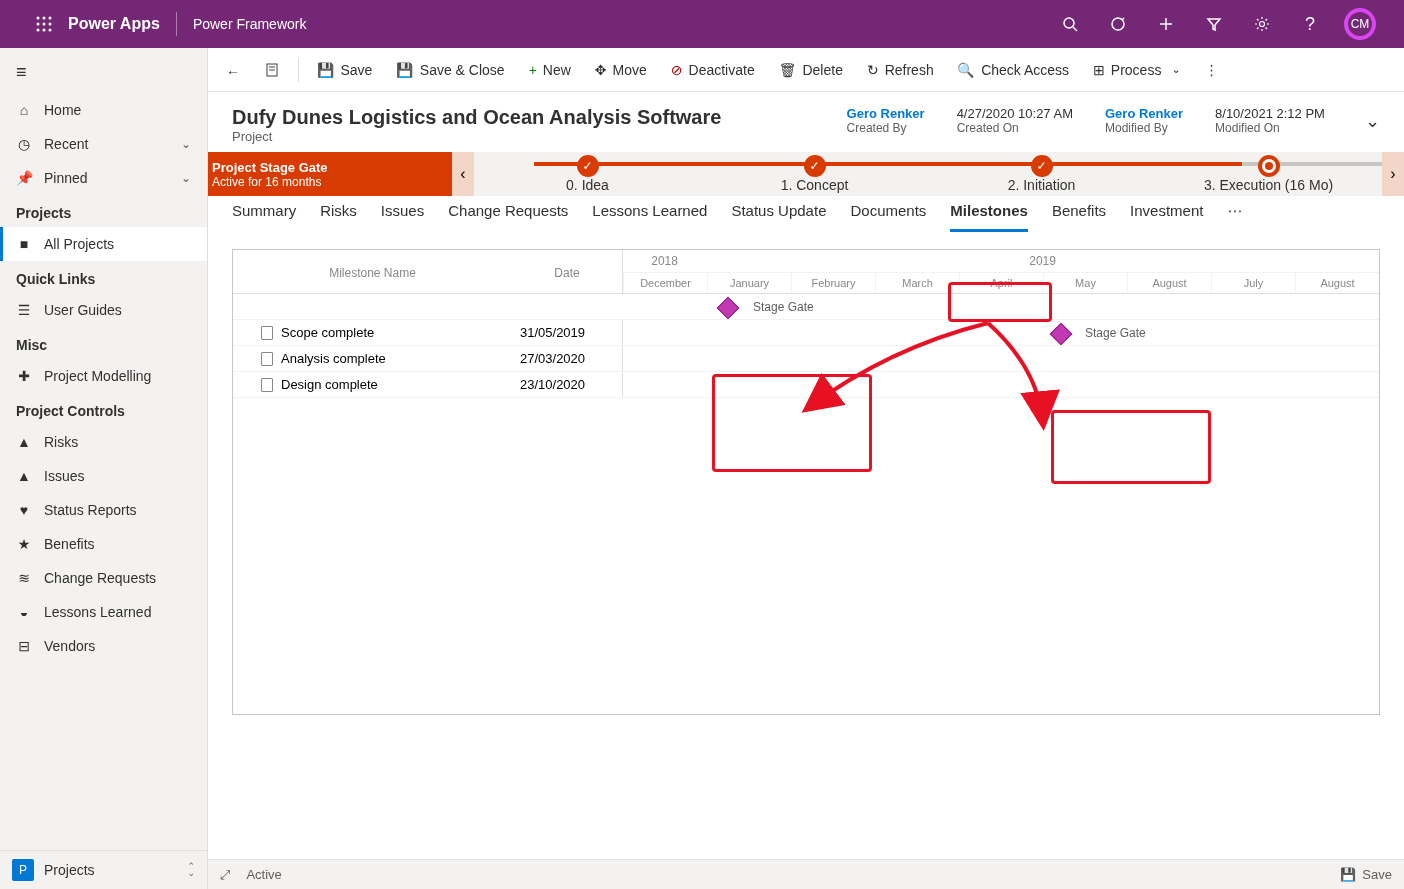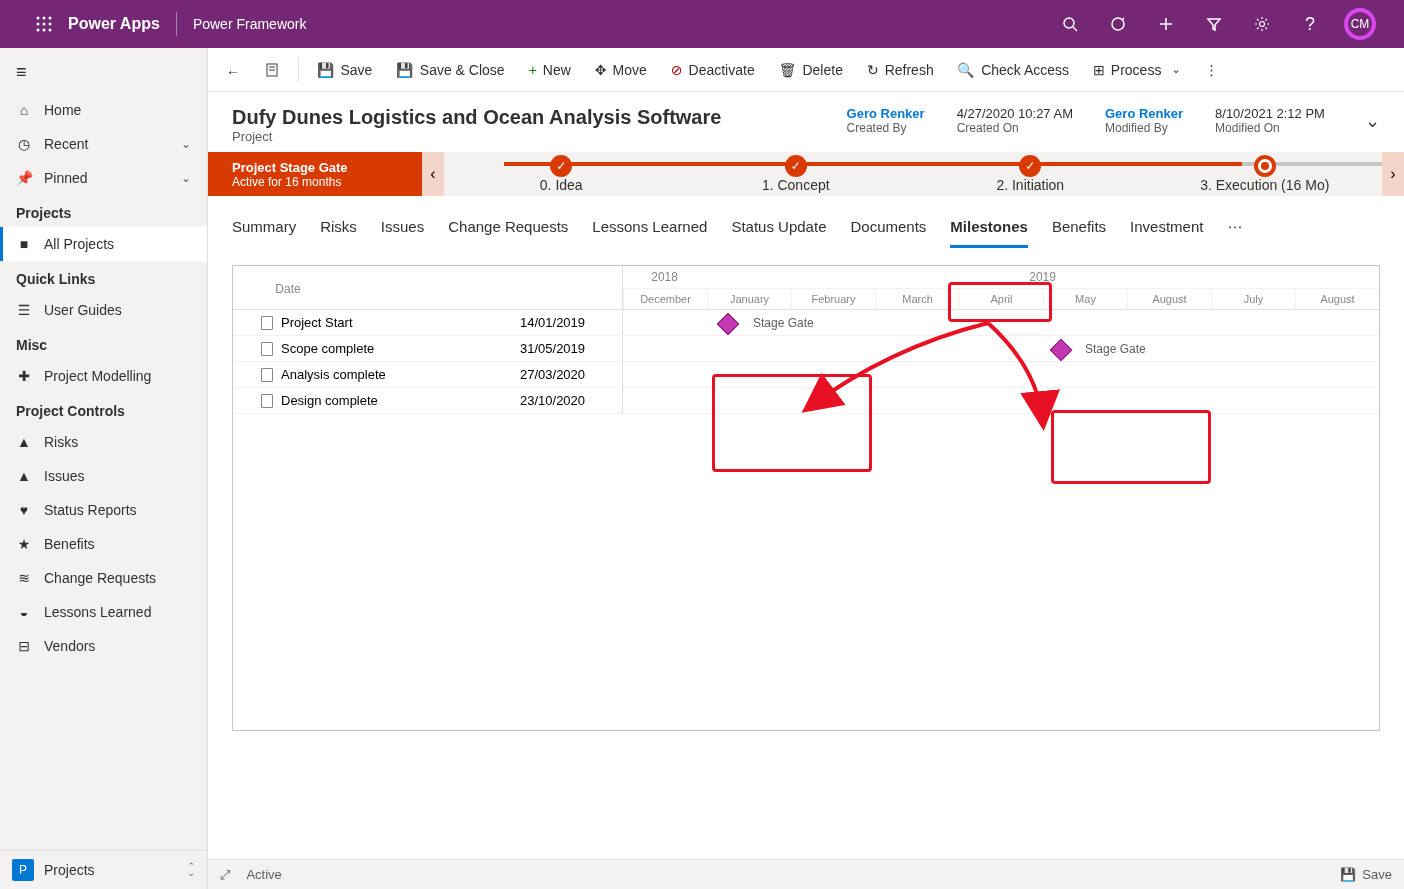--- a/index.html
+++ b/index.html
@@ -27,33 +27,33 @@
 .cmd-sep { width: 1px; height: 24px; background: #e1dfdd; margin: 0 4px; }
 .header-block { padding: 14px 24px 8px; display: flex; align-items: flex-start; gap: 24px; }
 .rec-title { font-size: 20px; font-weight: 600; color: #323130; }
 .rec-sub { font-size: 13px; color: #605e5c; }
 .hdr-meta { margin-left: auto; display: flex; gap: 32px; align-items: flex-start; font-size: 13px; }
 .meta-col .v { font-weight: 400; color: #323130; }
 .meta-col .l { color: #605e5c; font-size: 12px; }
 .meta-col .link { color: #0078d4; font-weight: 600; }
 .chev-big { margin-left: 8px; font-size: 18px; color: #323130; cursor: pointer; align-self: center; }
 .bpf { display: flex; align-items: stretch; height: 44px; position: relative; background: #f3f2f1; }
-.bpf-label { background: #d83b01; color: #fff; padding: 4px 24px; width: 214px; position: relative; display: flex; flex-direction: column; justify-content: center; }
+.bpf-label { background: #d83b01; color: #fff; padding: 4px 4px; width: 244px; position: relative; display: flex; flex-direction: column; justify-content: center; }
 .bpf-label .t { font-size: 13px; font-weight: 600; }
 .bpf-label .s { font-size: 12px; }
 .bpf-chev { width: 22px; background: #f3d6c8; display: flex; align-items: center; justify-content: center; cursor: pointer; }
 .bpf-stages { flex: 1; position: relative; display: flex; align-items: center; }
 .bpf-line { position: absolute; top: 10px; left: 60px; right: 60px; height: 4px; background: #d83b01; }
 .bpf-line-inactive { position: absolute; top: 10px; right: 0; width: 140px; height: 4px; background: #c8c6c4; }
 .stage { flex: 1; text-align: center; position: relative; font-size: 14px; color: #323130; padding-top: 22px; }
 .stage-dot { width: 22px; height: 22px; border-radius: 50%; background: #d83b01; position: absolute; top: 0; left: 50%; transform: translateX(-50%); display: flex; align-items: center; justify-content: center; color: #fff; font-size: 12px; }
 .stage-dot.active { background: #fff; border: 4px solid #d83b01; }
 .stage-dot.active::after { content:''; width: 8px; height: 8px; background: #d83b01; border-radius: 50%; }
 .bpf-next { width: 22px; background: #f3d6c8; display: flex; align-items: center; justify-content: center; cursor: pointer; }
-.tabs { display: flex; gap: 24px; padding: 16px 24px 0; border-bottom: 1px solid #fff; font-size: 15px; color: #323130; }
+.tabs { display: flex; gap: 24px; padding: 0 24px 0; border-bottom: 1px solid #fff; font-size: 15px; color: #323130; }
 .tab { padding: 6px 0 10px; cursor: pointer; }
 .tab.active { font-weight: 600; border-bottom: 3px solid #0078d4; }
 .content { flex: 1; padding: 16px 24px; overflow: auto; }
 .panel { border: 1px solid #c8c6c4; background: #fff; }
 .gantt-head { display: flex; border-bottom: 1px solid #e1dfdd; font-size: 12px; color: #8a8886; }
 .gh-left { width: 390px; display: flex; border-right: 1px solid #e1dfdd; }
 .gh-name { flex: 1; padding: 16px 8px 8px; text-align: center; }
 .gh-date { width: 110px; padding: 16px 8px 8px; text-align: center; }
 .gh-right { flex: 1; }
 .gh-years { display: flex; border-bottom: 1px solid #f3f2f1; }
@@ -312,20 +312,21 @@
         <div class="tab active">Milestones</div>
         <div class="tab">Benefits</div>
         <div class="tab">Investment</div>
         <div class="tab">⋯</div>
       </div>
 
       <div class="content">
         <div class="panel">
           <div class="gantt-head">
             <div class="gh-left">
+              <div class="gh-name">Milestone Name</div>
               <div class="gh-date">Date</div>
             </div>
             <div class="gh-right">
               <div class="gh-years">
                 <div class="gh-year" style="flex:0 0 11%">2018</div>
                 <div class="gh-year">2019</div>
               </div>
               <div class="gh-months" id="months-row">
                   <div class="gh-month">December</div>
                   <div class="gh-month">January</div>
@@ -335,27 +336,20 @@
                   <div class="gh-month">May</div>
                   <div class="gh-month">August</div>
                   <div class="gh-month">July</div>
                   <div class="gh-month">August</div>
                 </div>
             </div>
           </div>
           <div class="gantt-body" id="gantt-body">
 
             <div class="g-row">
-                <div class="g-left">
-                  <div class="g-name">
-                    <span class="doc-icon"></span>
-                    <span>Project Start</span>
-                  </div>
-                  <div class="g-date">14/01/2019</div>
-                </div>
                 <div class="g-right"></div>
               </div>
               <div class="g-row">
                 <div class="g-left">
                   <div class="g-name">
                     <span class="doc-icon"></span>
                     <span>Scope complete</span>
                   </div>
                   <div class="g-date">31/05/2019</div>
                 </div>

